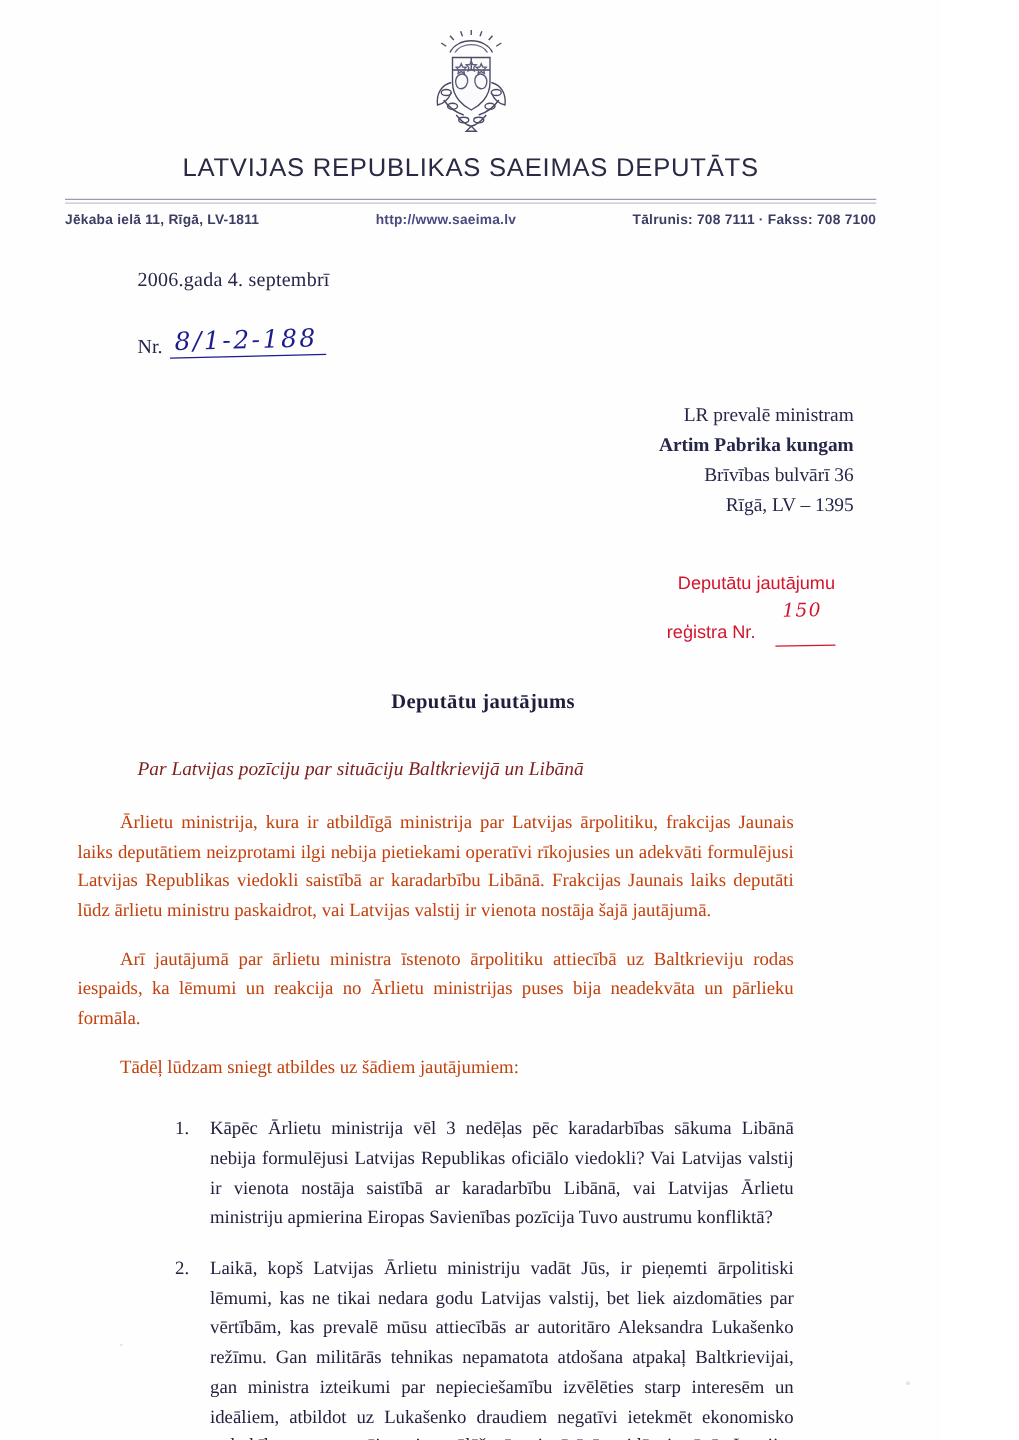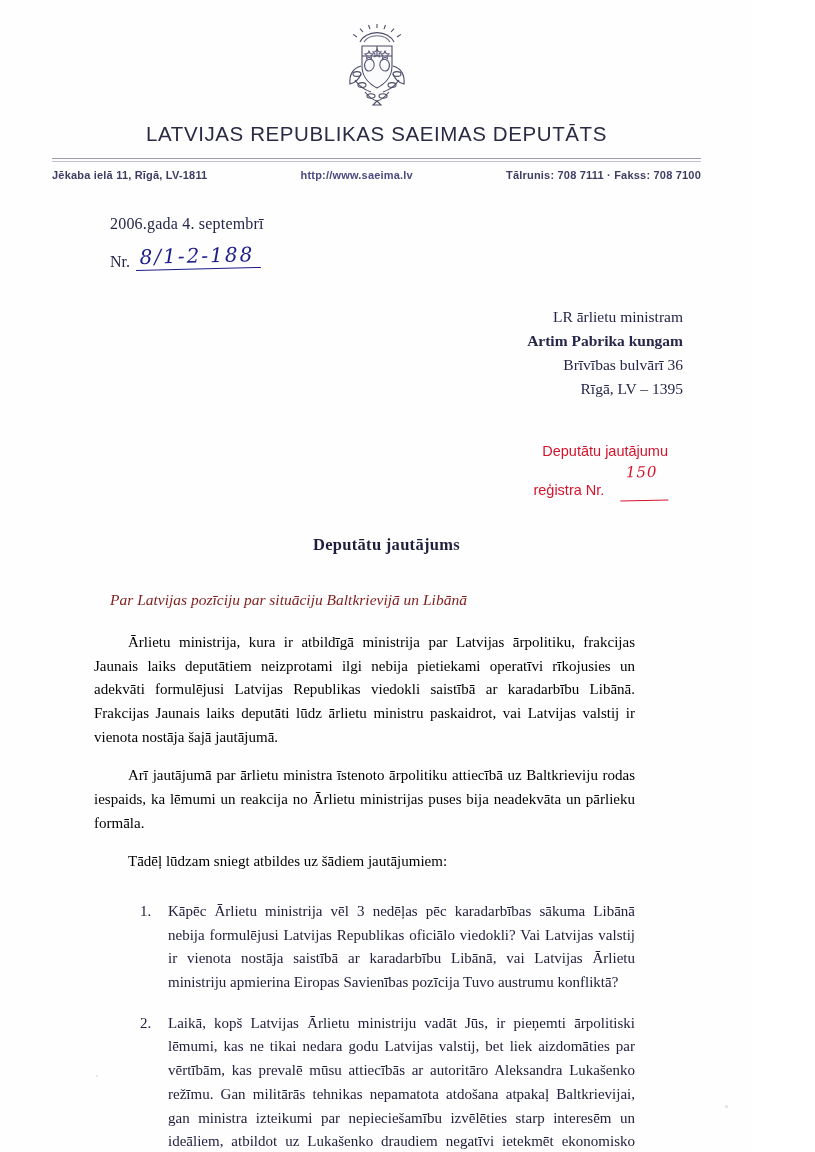--- a/index.html
+++ b/index.html
@@ -62,21 +62,21 @@
   .contact-row .mid { color: #4a4a80; }
 
   
   .meta-block {
     margin: 34px 0 0 110px;
     font-size: 16px;
     color: #26264a;
   }
   .meta-date { letter-spacing: 0.2px; }
   .meta-nr {
-    margin-top: 12px;
+    margin-top: 27px;
     display: flex;
     align-items: flex-end;
     gap: 6px;
   }
   .meta-nr .lbl { font-size: 16px; }
   .handwriting {
     font-family: "DejaVu Serif", serif;
     font-style: italic;
     font-size: 20px;
     color: #1c1c8c;
@@ -136,25 +136,25 @@
 
   .subject {
     margin: 36px 110px 0 110px;
     font-size: 15.5px;
     font-style: italic;
     color: #7f1d1d;
   }
 
   
   .body {
-    margin: 22px 118px 0 94px;
+    margin: 22px 118px 0 62px;
     font-size: 15px;
     line-height: 1.58;
     text-align: justify;
-    color: #000000;
+    color: #c2410c;
   }
   .body p { margin: 0 0 15px 0; text-indent: 34px; }
   .body p.noindent { text-indent: 34px; }
 
   .qlist {
     margin: 26px 118px 0 140px;
     font-size: 15px;
     line-height: 1.58;
     color: #22223f;
   }
@@ -229,21 +229,21 @@
 
   <div class="meta-block">
     <div class="meta-date">2006.gada 4. septembrī</div>
     <div class="meta-nr">
       <span class="lbl">Nr.</span>
       <span class="handwriting">8/1-2-188</span>
     </div>
   </div>
 
   <div class="addressee">
-    <div>LR ārlietu ministram</div>
+    <div>LR prevalē ministram</div>
     <div class="bold">Artim Pabrika kungam</div>
     <div>Brīvības bulvārī 36</div>
     <div>Rīgā, LV – 1395</div>
   </div>
 
   <div class="reg-stamp">
     <div>Deputātu jautājumu</div>
     <div class="line2">
       <span>reģistra Nr.</span>
       <span class="reg-num">150</span>

